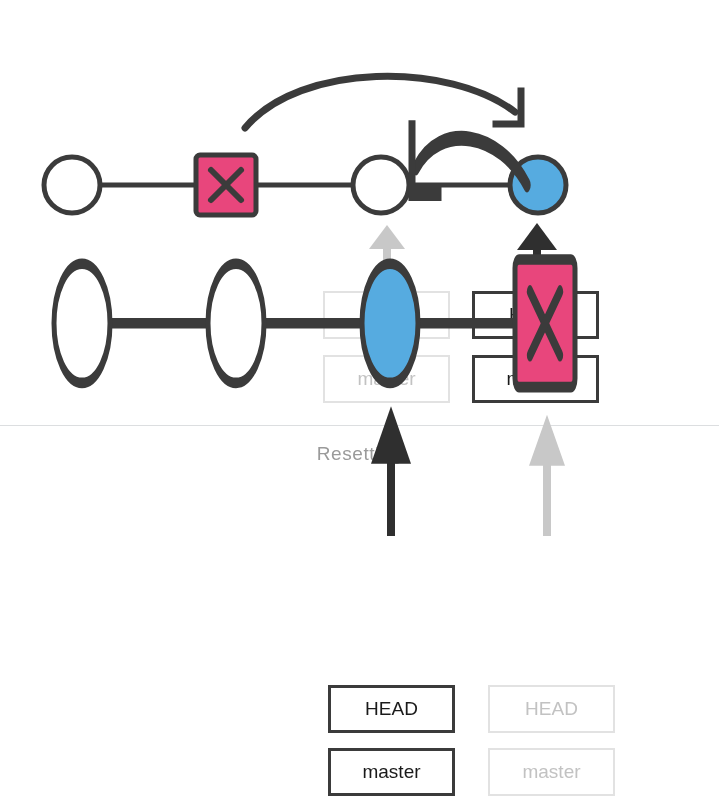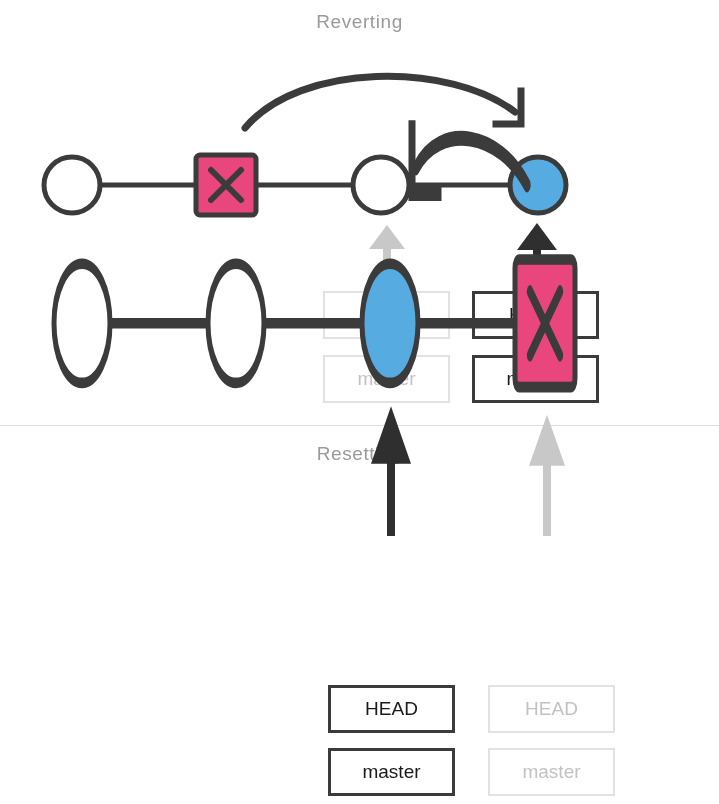--- a/index.html
+++ b/index.html
@@ -73,21 +73,20 @@
   .label-box.faded {
     border: 2px solid #e2e2e2;
     color: #c2c2c2;
   }
 </style>
 </head>
 <body>
 
 <div class="panel" id="panel-reverting">
 
-  <div class="panel-title" id="title-reverting">Reverting</div>
 
   <svg class="graph-svg" viewBox="0 0 719 425" preserveAspectRatio="none">
 
     <g>
       <line x1="72" y1="185" x2="226" y2="185" stroke="#3b3b3b" stroke-width="5"></line>
       <line x1="226" y1="185" x2="381" y2="185" stroke="#3b3b3b" stroke-width="5"></line>
       <line x1="381" y1="185" x2="538" y2="185" stroke="#3b3b3b" stroke-width="5"></line>
     </g>
 
     <g>

